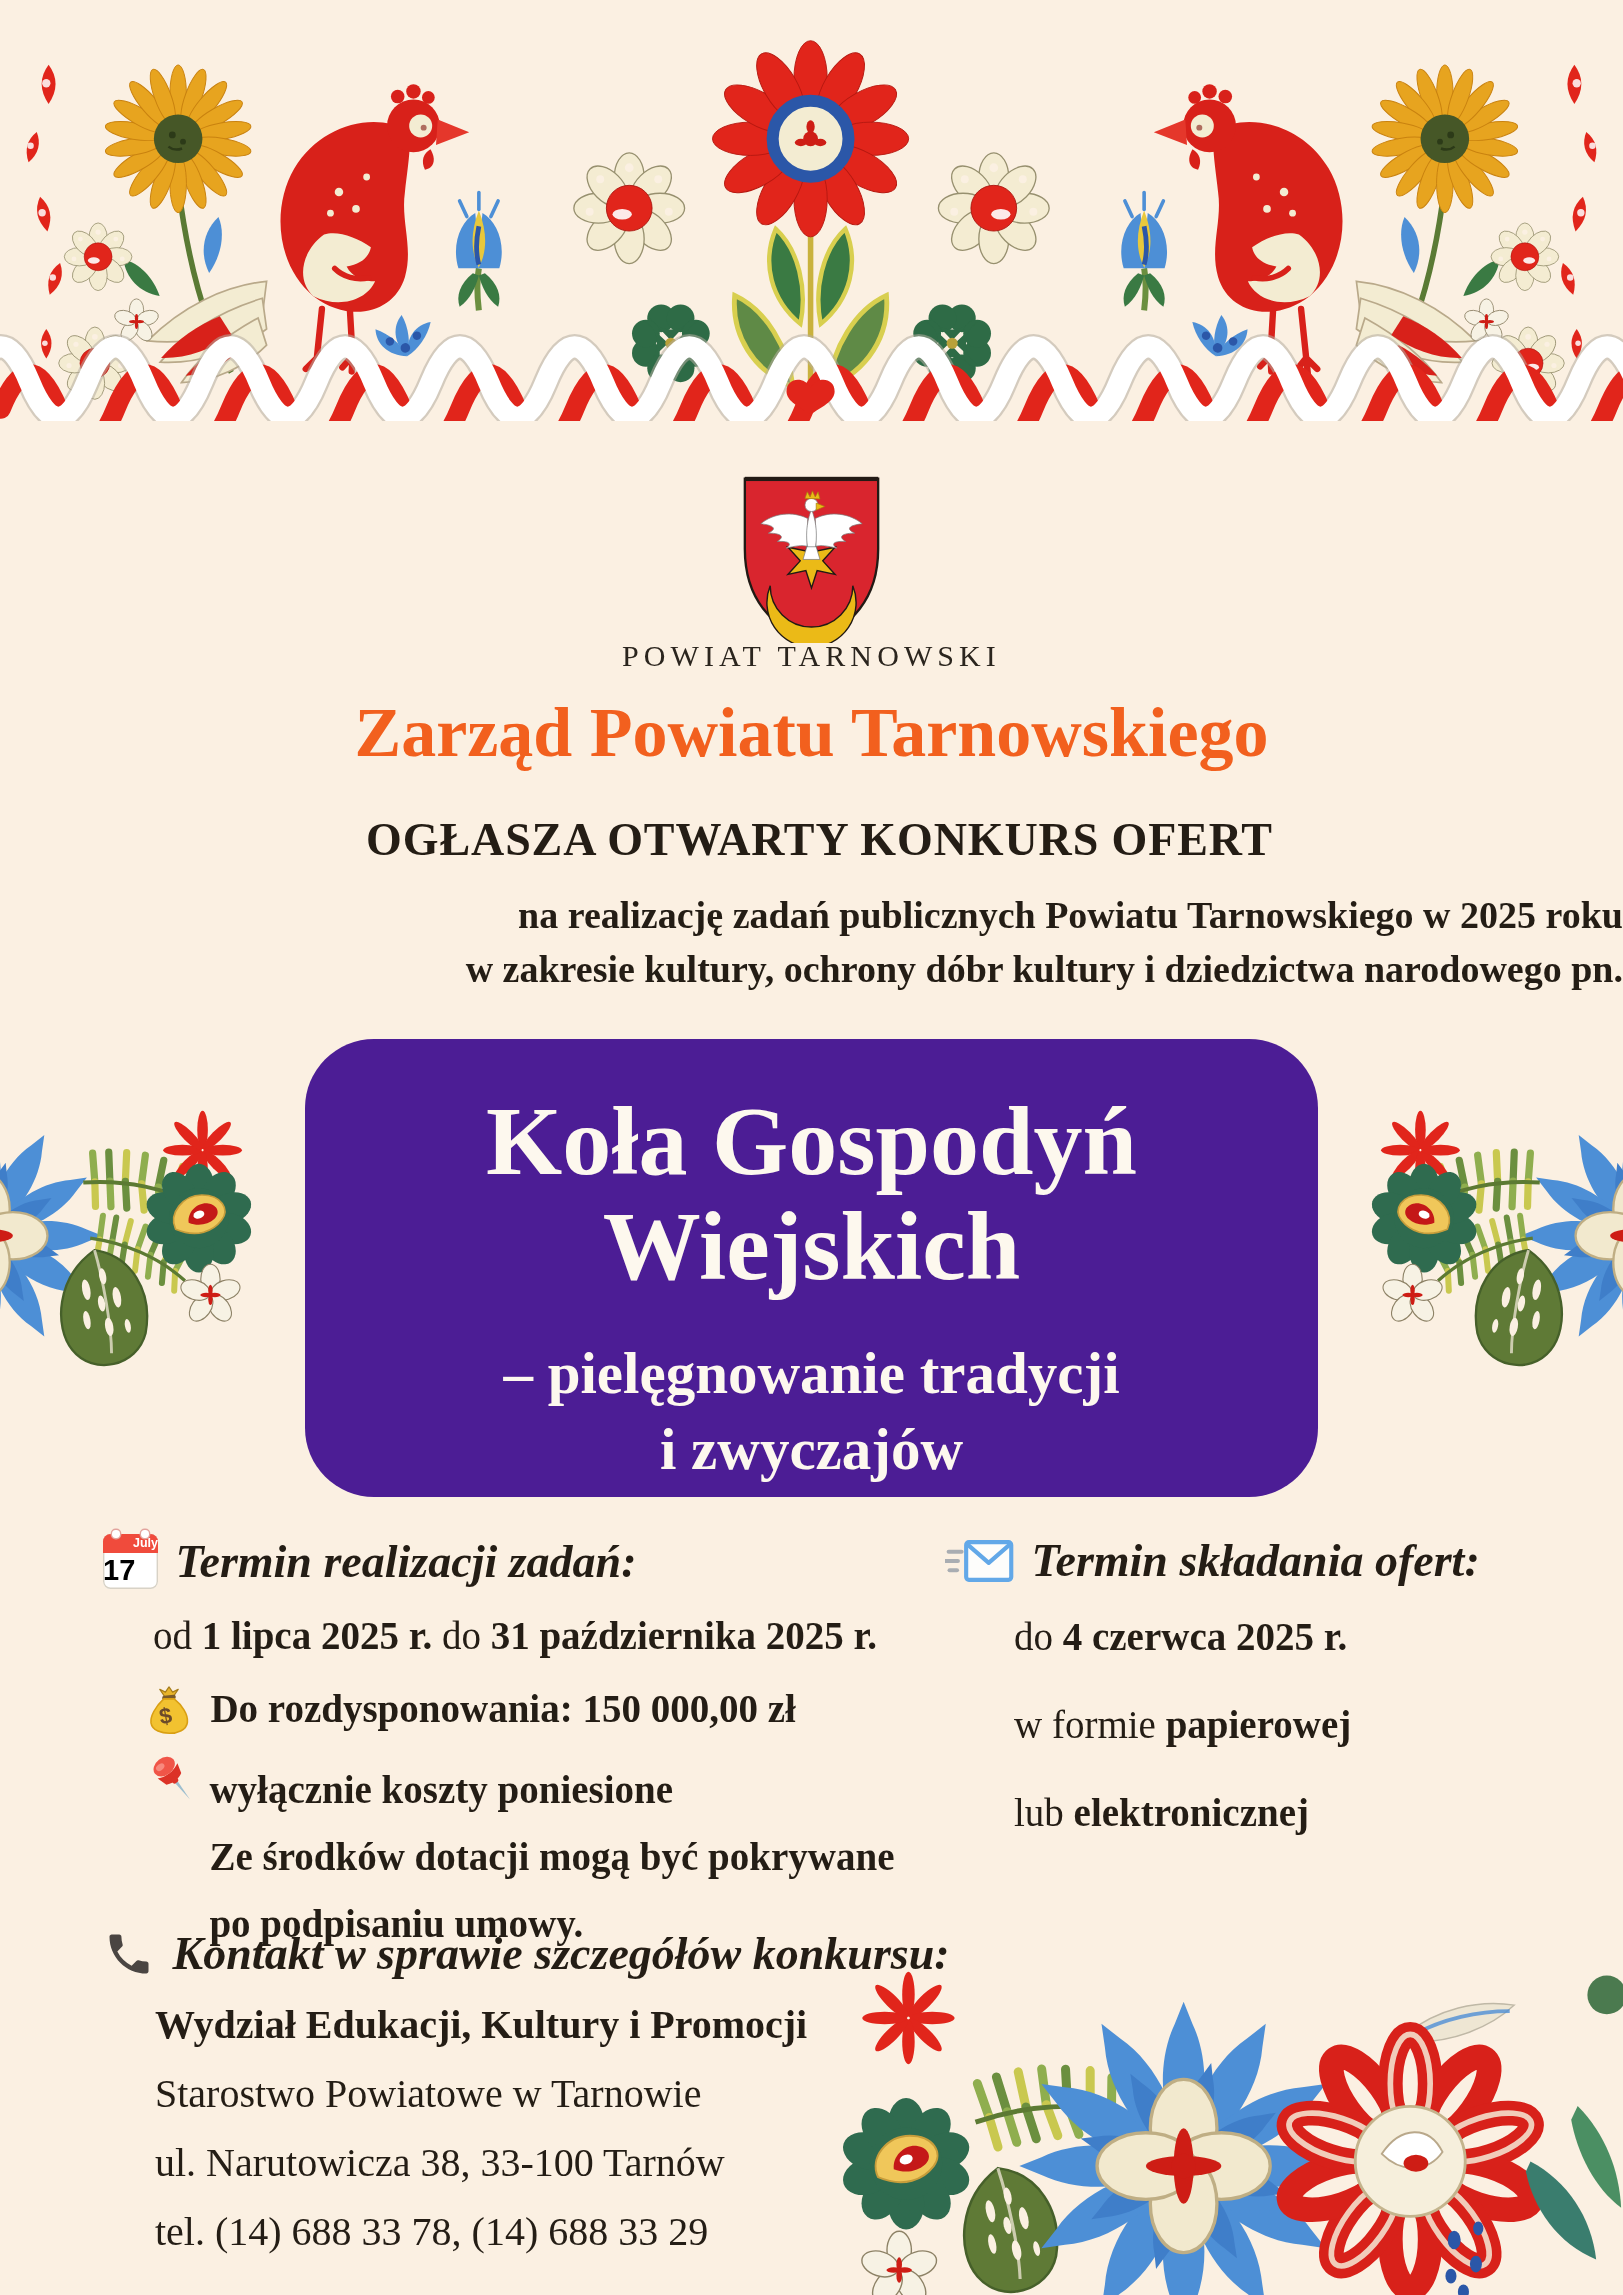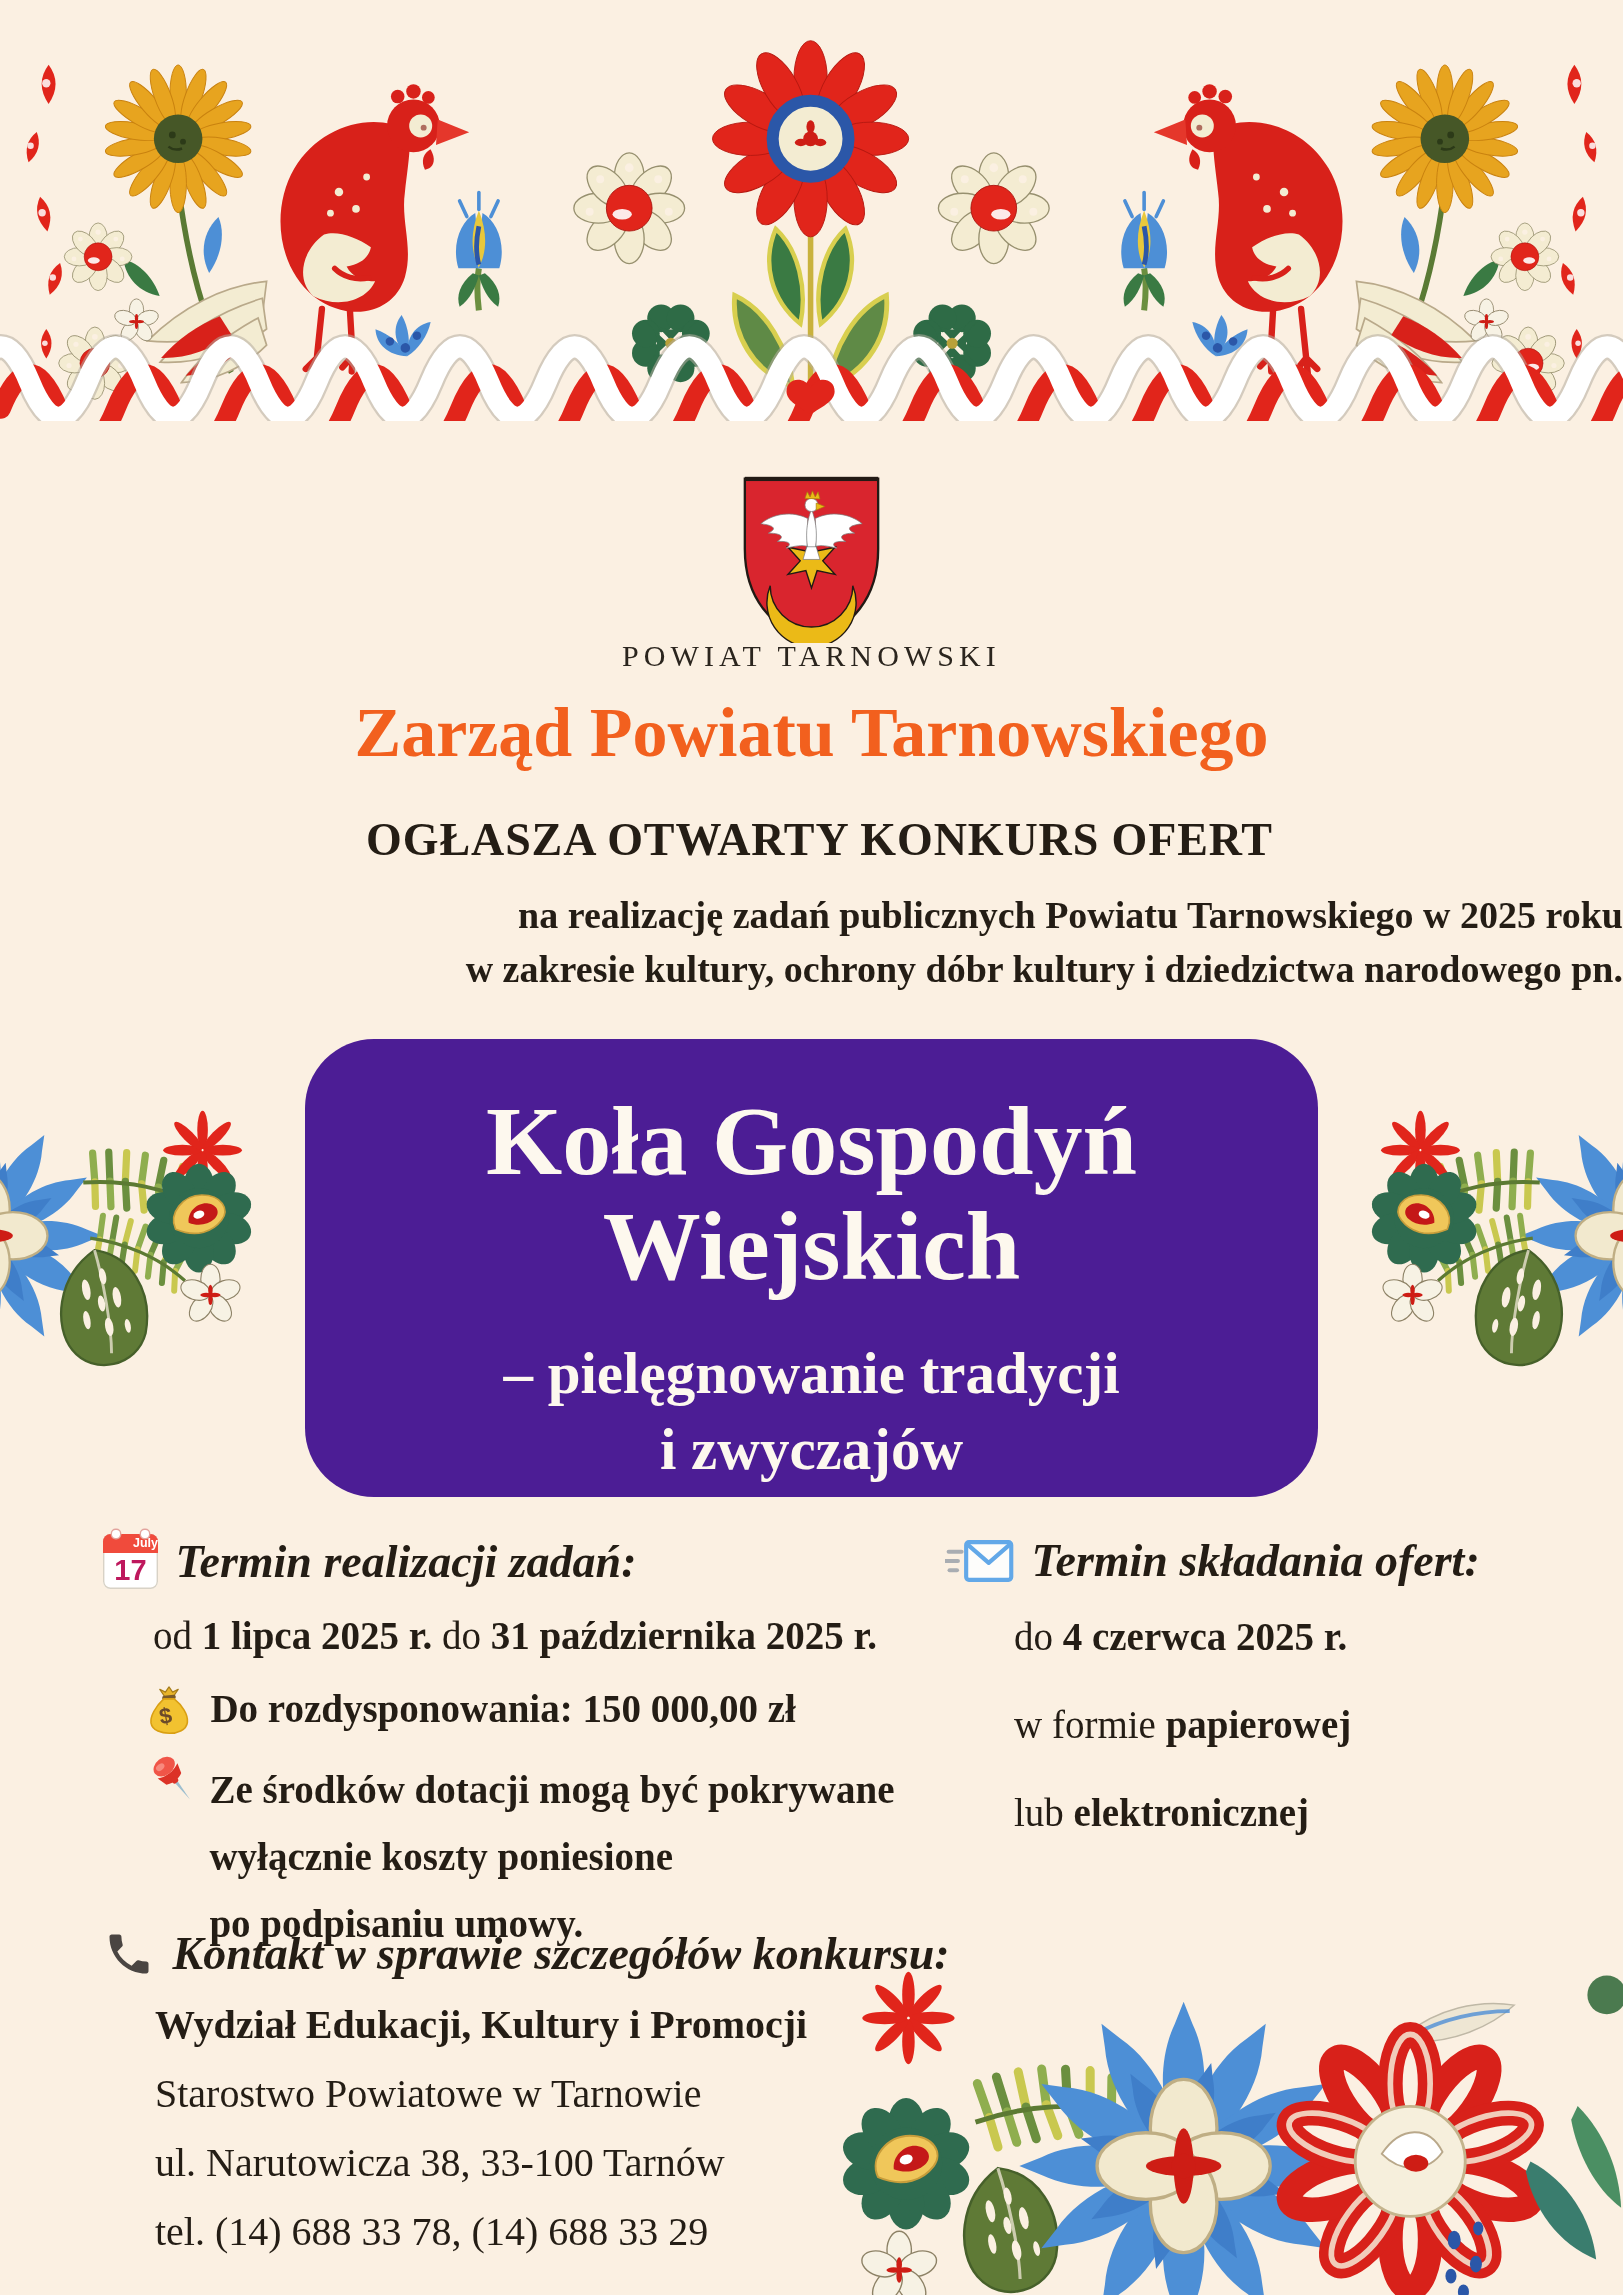--- a/index.html
+++ b/index.html
@@ -55,23 +55,23 @@
   }
   .cal-top{
     position:absolute;top:0;left:0;right:0;height:19.4px;background:#F04B3C;
     border-radius:7.4px 7.4px 0 0;text-align:right;
     font-family:"Liberation Sans",sans-serif;font-weight:700;font-size:12.5px;
     color:#fff;line-height:19.4px;
   }
   .cal-ring{position:absolute;top:-3.7px;width:7.4px;height:7.4px;background:#fff;border-radius:50%;box-shadow:0 0 0 1.4px #e2a49e;}
   .cal-ring.r1{left:9.3px}.cal-ring.r2{right:9.3px}
   .cal-day{
-    position:absolute;top:19.4px;left:0;right:0;bottom:0;text-align:center;
+    position:absolute;top:19.4px;left:0;right:0;bottom:0;text-align:left;
     font-family:"Liberation Sans",sans-serif;font-weight:700;font-size:29px;
-    color:#be185d;line-height:34px;
+    color:#000000;line-height:34px;
   }
   
   .contact{position:absolute;top:1927px;left:103px;width:1134px;}
   .contact-line{font-size:40px;margin:21px 0 0 52px;line-height:1.2;}
   
   .mid-left{position:absolute;top:1083px;left:0;}
   .mid-right{position:absolute;top:1083px;right:0;}
   .bottom-floral{position:absolute;right:0;bottom:-2.8px;}
   .bag-sym{font:700 56px "Liberation Sans",sans-serif;fill:#6b4a2a;}
 </style>
@@ -519,22 +519,22 @@
       <svg width="43" height="50" viewBox="0 0 110 125">
         <g transform="translate(60,46) rotate(-38)">
           <path d="M-4,24 L0,82 L4,24 Z" fill="#9dbecf"></path>
           <path d="M-32,-12 C-12,-2 12,-2 32,-12 L24,14 C10,22 -10,22 -24,14 Z" fill="#DC3227"></path>
           <rect x="-8" y="10" width="16" height="16" rx="6" fill="#DC3227"></rect>
           <ellipse cx="0" cy="-26" rx="30" ry="22" fill="#F05548"></ellipse>
           <ellipse cx="-9" cy="-31" rx="12" ry="8" fill="#F8897E"></ellipse>
         </g>
       </svg>
       <div class="line note-text">
+        <span style="display:block">wyłącznie koszty poniesione</span>
         <span style="display:block">Ze środków dotacji mogą być pokrywane</span>
-        <span style="display:block">wyłącznie koszty poniesione</span>
         <span style="display:block">po podpisaniu umowy.</span>
       </div>
     </div>
   </div>
 
   <div class="col col-right">
     <div class="icon-row">
       <svg width="69" height="46" viewBox="0 0 150 100">
         <g stroke="#A9ADB2" stroke-width="9" stroke-linecap="round">
           <line x1="8" y1="30" x2="36" y2="30"></line>

